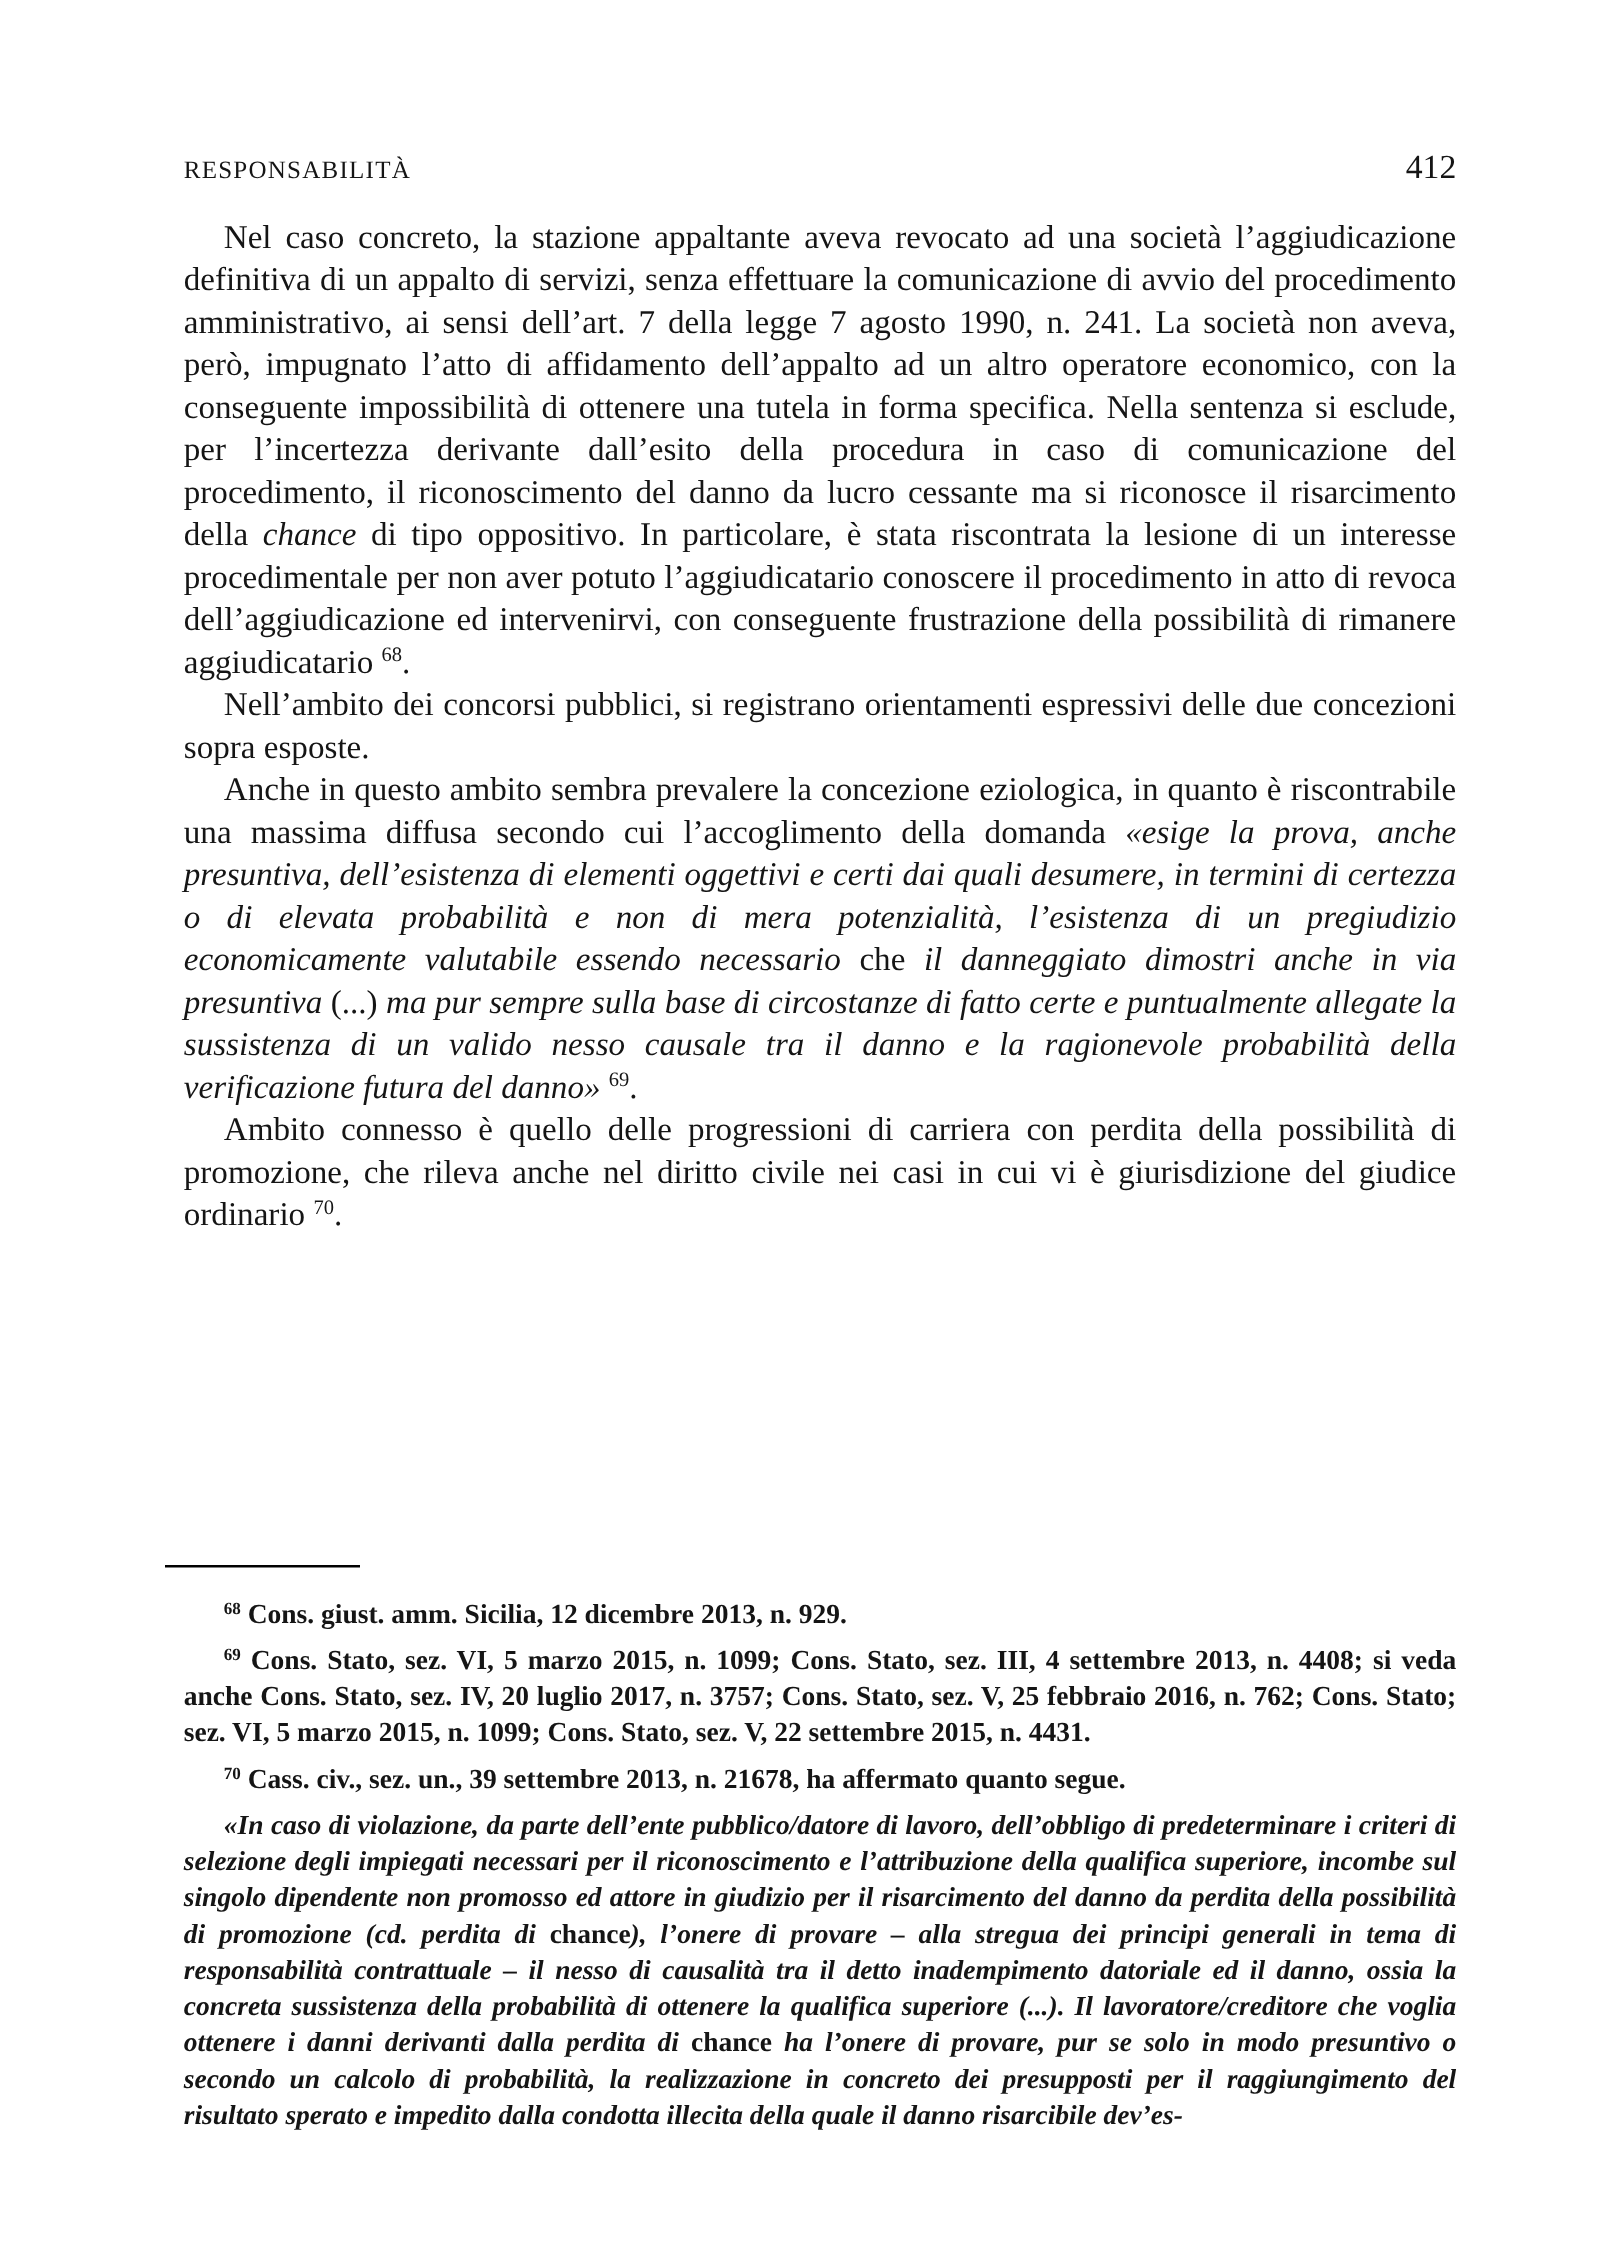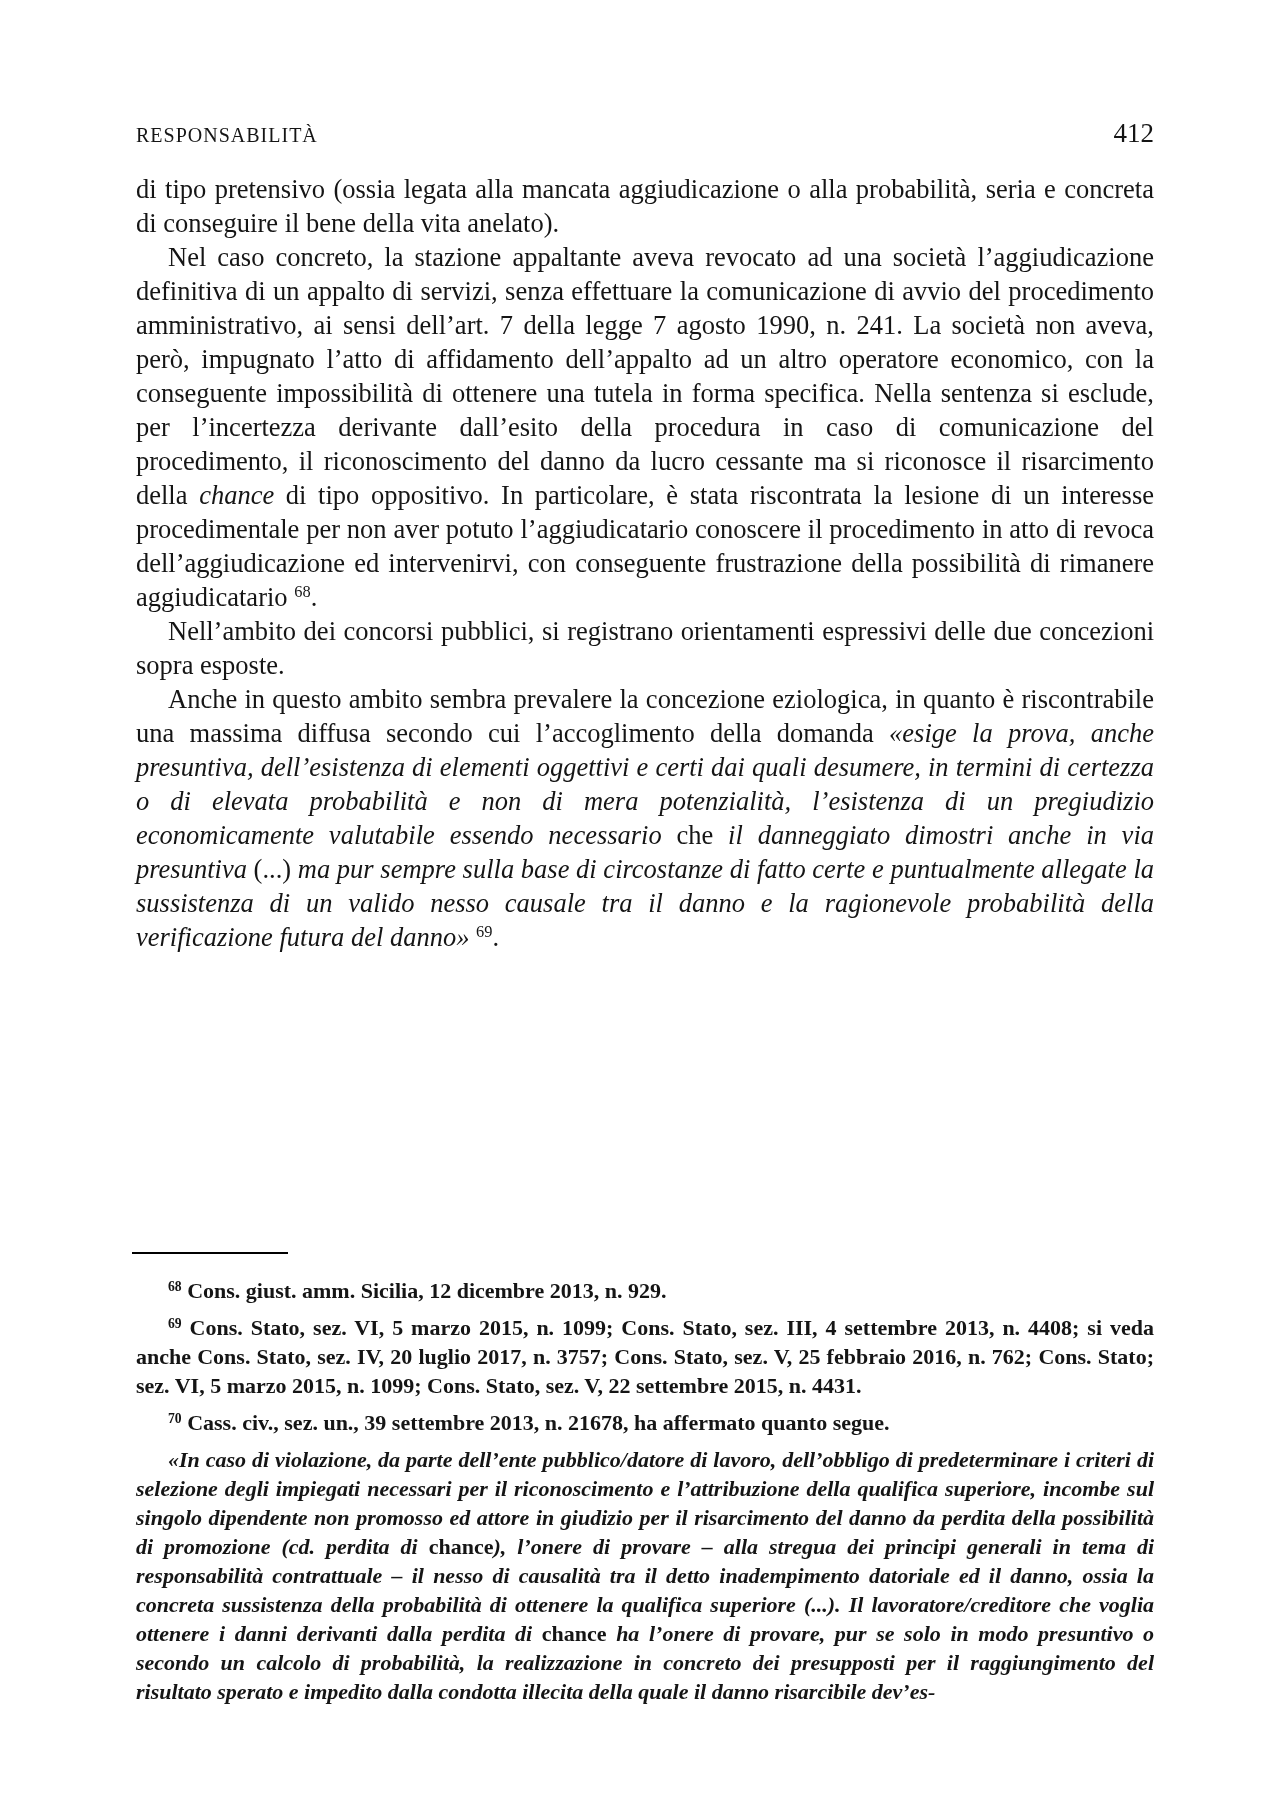--- a/index.html
+++ b/index.html
@@ -11,21 +11,21 @@
     -webkit-font-smoothing: antialiased;
   }
   .page {
     position: relative;
     width: 1280px; height: 1806px;
     background: #ffffff;
     overflow: hidden;
   }
   .content-col {
     position: absolute;
-    left: 136px;
+    left: 147px;
     width: 1018px;
   }
   
   .page-header {
     top: 118px;
     display: flex;
     justify-content: space-between;
     align-items: baseline;
   }
   .running-head {
@@ -77,24 +77,24 @@
 <body>
 
 <div class="page">
 
   <header class="content-col page-header">
     <span class="running-head">RESPONSABILITÀ</span>
     <span class="page-number">412</span>
   </header>
 
   <main class="content-col body-text" id="body-container">
-      <p><span>di tipo pretensivo (ossia legata alla mancata aggiudicazione o alla probabilità, seria e concreta di conseguire il bene della vita anelato).</span></p>
       <p class="indent"><span>Nel caso concreto, la stazione appaltante aveva revocato ad una società l’aggiudicazione definitiva di un appalto di servizi, senza effettuare la comunicazione di avvio del procedimento amministrativo, ai sensi dell’art. 7 della legge 7 agosto 1990, n. 241. La società non aveva, però, impugnato l’atto di affidamento dell’appalto ad un altro operatore economico, con la conseguente impossibilità di ottenere una tutela in forma specifica. Nella sentenza si esclude, per l’incertezza derivante dall’esito della procedura in caso di comunicazione del procedimento, il riconoscimento del danno da lucro cessante ma si riconosce il risarcimento della </span><span class="it">chance</span><span> di tipo oppositivo. In particolare, è stata riscontrata la lesione di un interesse procedimentale per non aver potuto l’aggiudicatario conoscere il procedimento in atto di revoca dell’aggiudicazione ed intervenirvi, con conseguente frustrazione della possibilità di rimanere aggiudicatario </span><sup class="fnref">68</sup><span>.</span></p>
       <p class="indent"><span>Nell’ambito dei concorsi pubblici, si registrano orientamenti espressivi delle due concezioni sopra esposte.</span></p>
       <p class="indent"><span>Anche in questo ambito sembra prevalere la concezione eziologica, in quanto è riscontrabile una massima diffusa secondo cui l’accoglimento della domanda </span><span class="it">«esige la prova, anche presuntiva, dell’esistenza di elementi oggettivi e certi dai quali desumere, in termini di certezza o di elevata probabilità e non di mera potenzialità, l’esistenza di un pregiudizio economicamente valutabile essendo necessario</span><span> che </span><span class="it">il danneggiato dimostri anche in via presuntiva</span><span> (...) </span><span class="it">ma pur sempre sulla base di circostanze di fatto certe e puntualmente allegate la sussistenza di un valido nesso causale tra il danno e la ragionevole probabilità della verificazione futura del danno»</span><span> </span><sup class="fnref">69</sup><span>.</span></p>
+      <p class="indent"><span>Ambito connesso è quello delle progressioni di carriera con perdita della possibilità di promozione, che rileva anche nel diritto civile nei casi in cui vi è giurisdizione del giudice ordinario </span><sup class="fnref">70</sup><span>.</span></p>
     </main>
 
   <div class="footnote-separator"></div>
 
   <section class="content-col footnotes" id="footnotes-container">
       <p class="indent"><sup class="fnref">68</sup><span> Cons. giust. amm. Sicilia, 12 dicembre 2013, n. 929.</span></p>
       <p class="indent"><sup class="fnref">69</sup><span> Cons. Stato, sez. VI, 5 marzo 2015, n. 1099; Cons. Stato, sez. III, 4 settembre 2013, n. 4408; si veda anche Cons. Stato, sez. IV, 20 luglio 2017, n. 3757; Cons. Stato, sez. V, 25 febbraio 2016, n. 762; Cons. Stato; sez. VI, 5 marzo 2015, n. 1099; Cons. Stato, sez. V, 22 settembre 2015, n. 4431.</span></p>
       <p class="indent"><sup class="fnref">70</sup><span> Cass. civ., sez. un., 39 settembre 2013, n. 21678, ha affermato quanto segue.</span></p>
       <p class="indent"><span class="it">«In caso di violazione, da parte dell’ente pubblico/datore di lavoro, dell’obbligo di predeterminare i criteri di selezione degli impiegati necessari per il riconoscimento e l’attribuzione della qualifica superiore, incombe sul singolo dipendente non promosso ed attore in giudizio per il risarcimento del danno da perdita della possibilità di promozione (cd. perdita di </span><span>chance</span><span class="it">), l’onere di provare – alla stregua dei principi generali in tema di responsabilità contrattuale – il nesso di causalità tra il detto inadempimento datoriale ed il danno, ossia la concreta sussistenza della probabilità di ottenere la qualifica superiore (...). Il lavoratore/creditore che voglia ottenere i danni derivanti dalla perdita di </span><span>chance</span><span class="it"> ha l’onere di provare, pur se solo in modo presuntivo o secondo un calcolo di probabilità, la realizzazione in concreto dei presupposti per il raggiungimento del risultato sperato e impedito dalla condotta illecita della quale il danno risarcibile dev’es-</span></p>
     </section>

